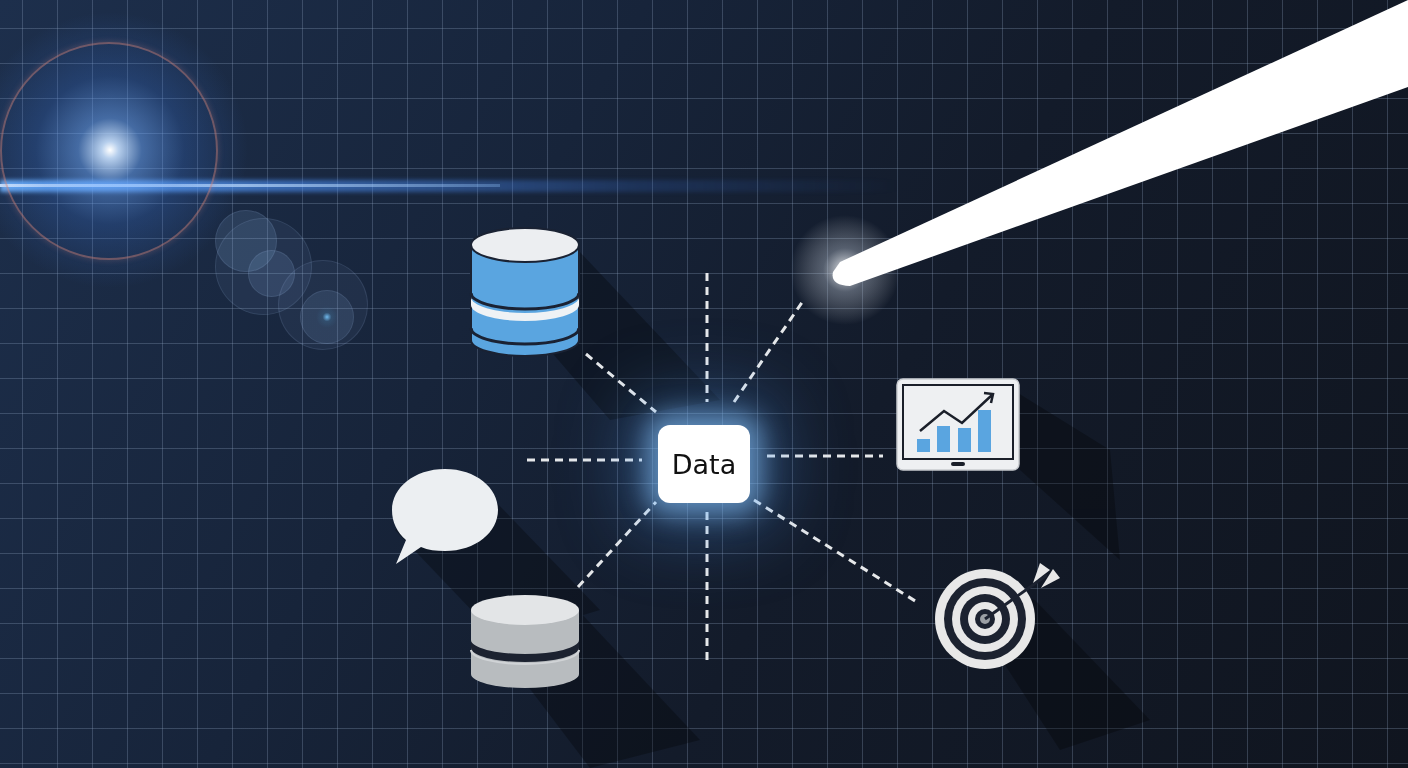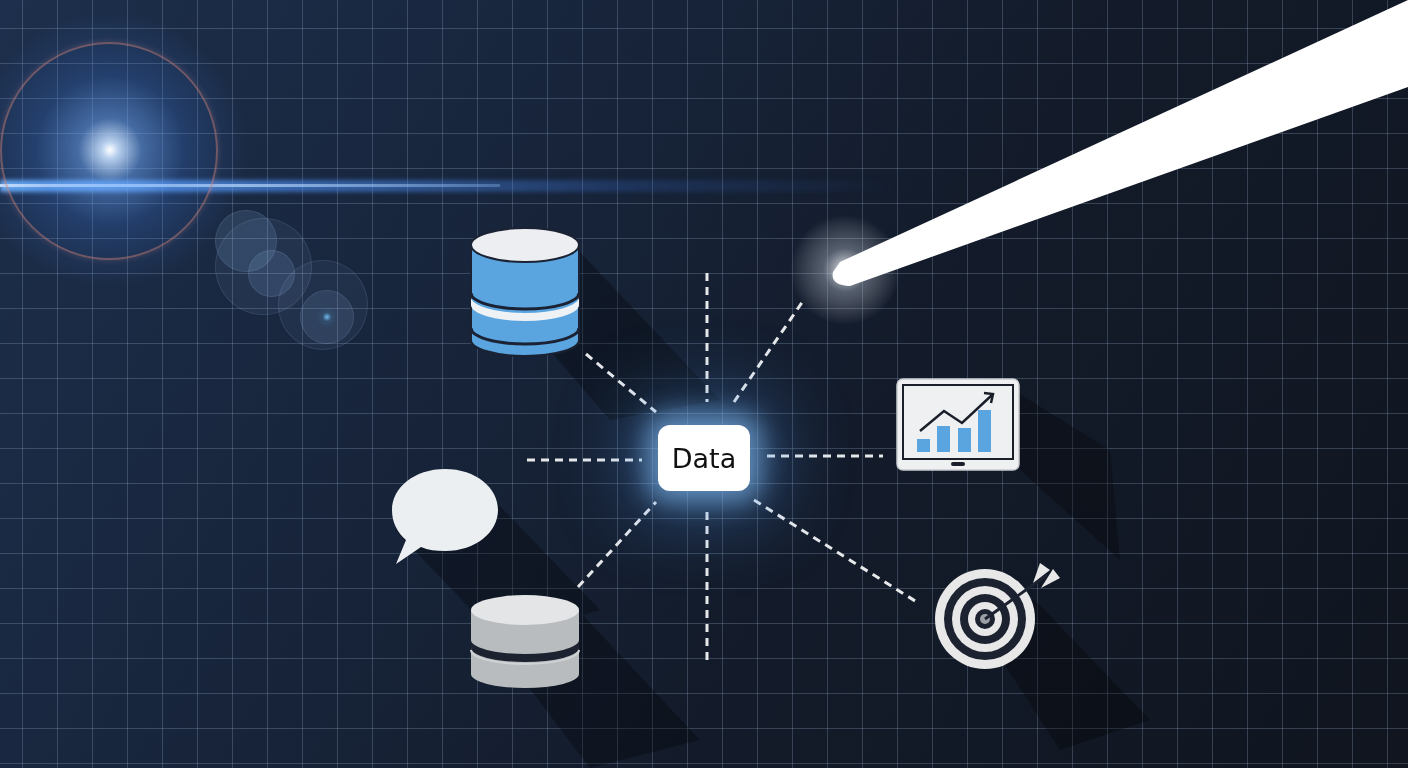--- a/index.html
+++ b/index.html
@@ -14,21 +14,21 @@
   .layer{position:absolute;inset:0;}
   .flare-glow{position:absolute;left:-40px;top:0;width:300px;height:300px;border-radius:50%;
     background:radial-gradient(circle at 50% 50%, rgba(255,255,255,1) 0%, rgba(200,225,255,0.9) 4%, rgba(110,170,255,0.5) 15%, rgba(60,120,220,0.25) 35%, transparent 65%);}
   .flare-ring{position:absolute;left:0px;top:42px;width:214px;height:214px;border-radius:50%;
     border:2px solid rgba(210,130,120,0.45);box-shadow:0 0 6px rgba(210,130,120,0.25);}
   .flare-streak{position:absolute;left:0;top:180px;width:900px;height:12px;
     background:linear-gradient(to right, rgba(110,180,255,0.95), rgba(80,150,255,0.6) 30%, rgba(60,120,230,0.2) 70%, transparent);
     filter:blur(2px);}
   .flare-streak2{position:absolute;left:0;top:184px;width:500px;height:3px;background:linear-gradient(to right,#cfe6ff,rgba(150,200,255,0.3));}
   .bokeh{position:absolute;border-radius:50%;background:rgba(150,190,240,0.14);border:1px solid rgba(170,200,240,0.12);}
-  .data-node{position:absolute;left:658px;top:425px;width:92px;height:66px;background:#fff;border-radius:12px;
+  .data-node{position:absolute;left:658px;top:425px;width:92px;height:78px;background:#fff;border-radius:12px;
     box-shadow:0 0 25px 12px rgba(140,200,255,0.55),0 0 70px 30px rgba(80,150,230,0.35);
     display:flex;align-items:center;justify-content:center;}
   .data-label{font-family:"DejaVu Sans",sans-serif;font-size:27px;color:#111;}
   .icon{position:absolute;}
 </style>
 </head>
 <body>
 
 <div class="grid"></div>
 

